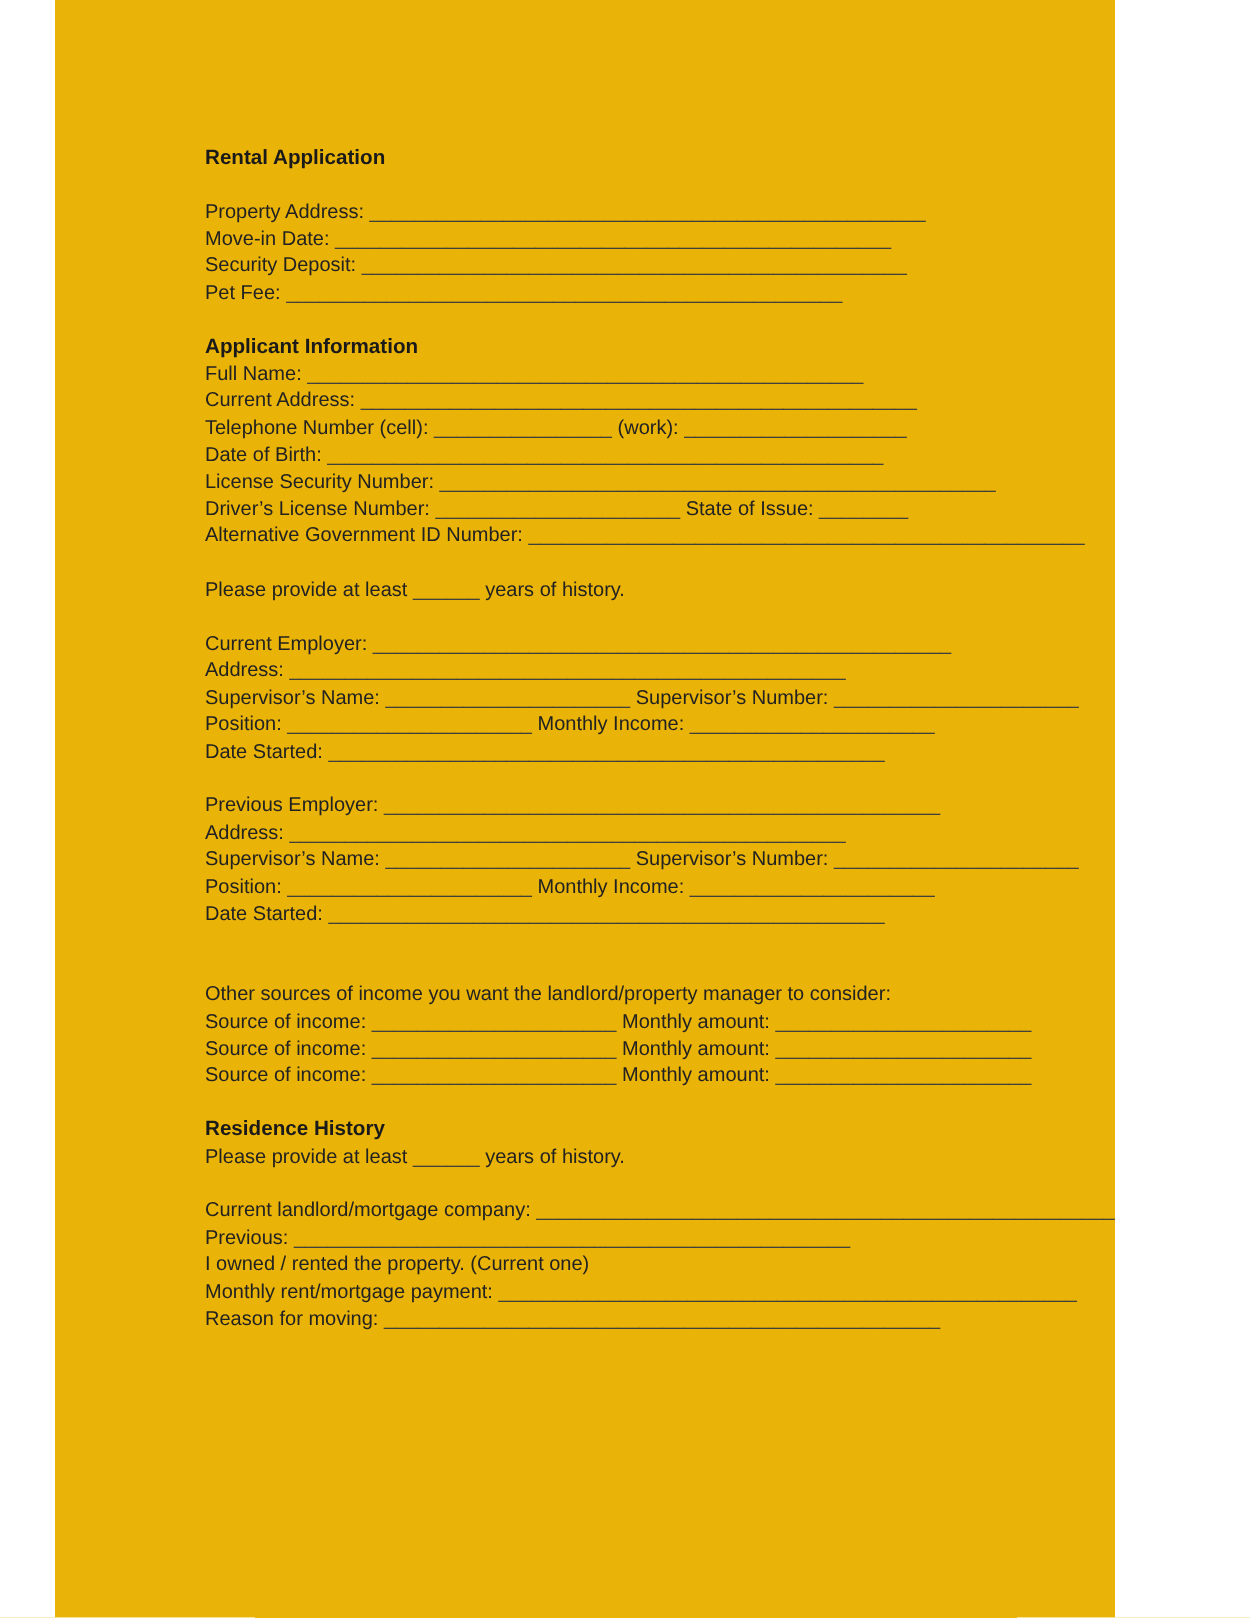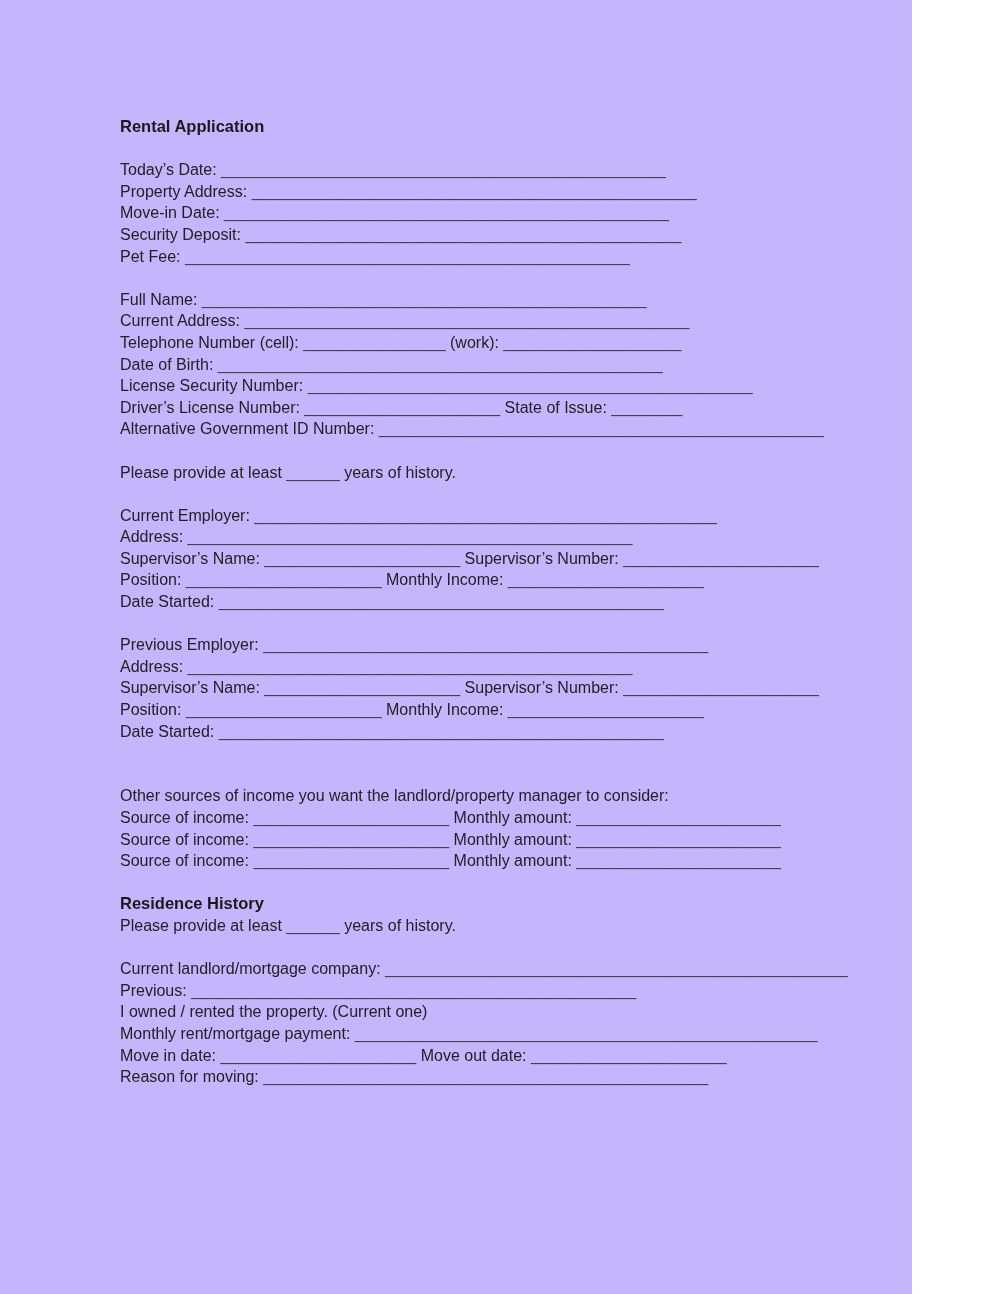--- a/index.html
+++ b/index.html
@@ -2,30 +2,31 @@
 <html><head>
 <meta charset="utf-8">
 <style>
   html, body {
     margin: 0;
     padding: 0;
     background: #ffffff;
   }
   .page {
     position: relative;
-    width: 912px;
+    width: 848px;
     height: 1294px;
-    background: #c4b5fd;
+    background: #eab308;
     box-sizing: border-box;
     padding: 116px 60px 0 120px;
     overflow: hidden;
     font-family: "Liberation Sans", sans-serif;
     font-size: 16px;
     line-height: 21.6px;
     color: #222222;
+    margin-left: 44px;
   }
   .line {
     white-space: pre;
     height: 21.6px;
   }
   .spacer {
     height: 21.6px;
   }
   .heading {
     font-weight: bold;
@@ -39,26 +40,26 @@
     letter-spacing: 0;
   }
 </style>
 </head>
 <body>
 
 <div class="page">
   <div class="line heading">Rental Application</div>
   <div id="form-body">
       <div class="spacer"></div>
-      <div class="line"><span class="label">Today’s Date: </span><span class="blank">__________________________________________________</span></div>
       <div class="line"><span class="label">Property Address: </span><span class="blank">__________________________________________________</span></div>
       <div class="line"><span class="label">Move-in Date: </span><span class="blank">__________________________________________________</span></div>
       <div class="line"><span class="label">Security Deposit: </span><span class="blank">_________________________________________________</span></div>
       <div class="line"><span class="label italic">Pet Fee: </span><span class="blank">__________________________________________________</span></div>
       <div class="spacer"></div>
+      <div class="line heading">Applicant Information</div>
       <div class="line"><span class="label">Full Name: </span><span class="blank">__________________________________________________</span></div>
       <div class="line"><span class="label">Current Address: </span><span class="blank">__________________________________________________</span></div>
       <div class="line"><span class="label">Telephone Number (cell): </span><span class="blank">________________</span><span class="label"> (work): </span><span class="blank">____________________</span></div>
       <div class="line"><span class="label">Date of Birth: </span><span class="blank">__________________________________________________</span></div>
       <div class="line"><span class="label">License Security Number: </span><span class="blank">__________________________________________________</span></div>
       <div class="line"><span class="label">Driver’s License Number: </span><span class="blank">______________________</span><span class="label"> State of Issue: </span><span class="blank">________</span></div>
       <div class="line"><span class="label italic">Alternative Government ID Number: </span><span class="blank">__________________________________________________</span></div>
       <div class="spacer"></div>
       <div class="line"><span class="label italic">Please provide at least </span><span class="blank">______</span><span class="label italic"> years of history.</span></div>
       <div class="spacer"></div>
@@ -80,16 +81,15 @@
       <div class="line"><span class="label">Source of income: </span><span class="blank">______________________</span><span class="label"> Monthly amount: </span><span class="blank">_______________________</span></div>
       <div class="line"><span class="label">Source of income: </span><span class="blank">______________________</span><span class="label"> Monthly amount: </span><span class="blank">_______________________</span></div>
       <div class="spacer"></div>
       <div class="line heading">Residence History</div>
       <div class="line"><span class="label italic">Please provide at least </span><span class="blank">______</span><span class="label italic"> years of history.</span></div>
       <div class="spacer"></div>
       <div class="line"><span class="label">Current landlord/mortgage company: </span><span class="blank">____________________________________________________</span></div>
       <div class="line"><span class="label">Previous: </span><span class="blank">__________________________________________________</span></div>
       <div class="line"><span class="label">I owned / rented the property. (Current one)</span></div>
       <div class="line"><span class="label">Monthly rent/mortgage payment: </span><span class="blank">____________________________________________________</span></div>
-      <div class="line"><span class="label">Move in date: </span><span class="blank">______________________</span><span class="label"> Move out date: </span><span class="blank">______________________</span></div>
       <div class="line"><span class="label">Reason for moving: </span><span class="blank">__________________________________________________</span></div>
     </div>
 </div>
 
 </body></html>

